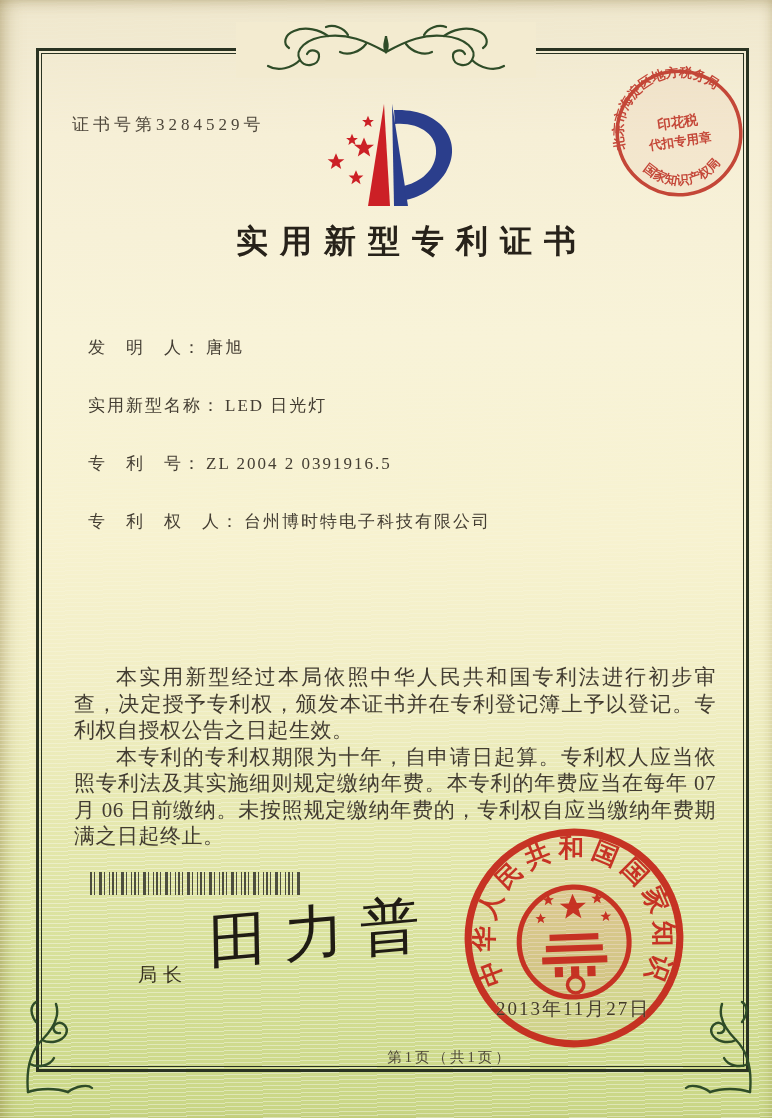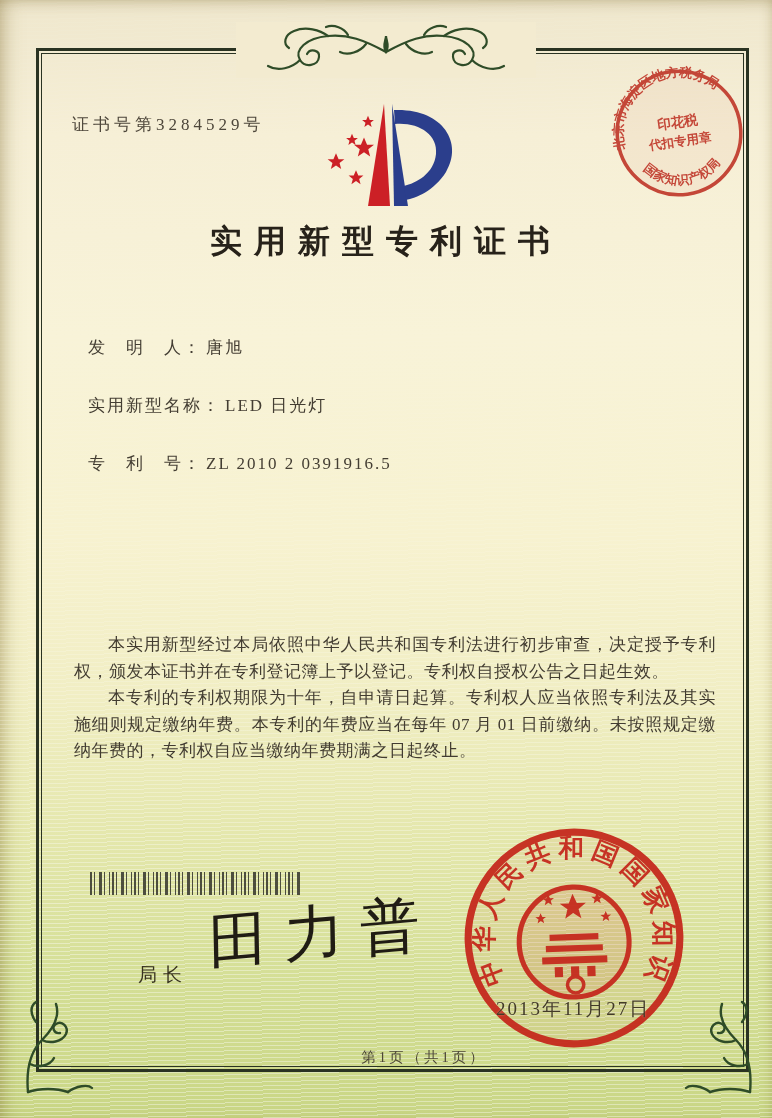--- a/index.html
+++ b/index.html
@@ -6,21 +6,21 @@
   html,body { width:772px; height:1118px; overflow:hidden; }
   body { font-family:"Liberation Serif","DejaVu Serif",serif; position:relative;
          background:#efe6cc; }
 
   .page { position:absolute; inset:0;
     background:linear-gradient(180deg,
       #efe7cd 0%, #f6efd6 12%, #f8f3d8 30%, #f7f2d0 48%,
       #f1eec4 62%, #e4e7ac 75%, #d5df97 87%, #c9d685 100%);
     box-shadow:inset 14px 0 22px -14px rgba(120,100,40,.55),
                inset -8px 0 14px -10px rgba(120,100,40,.35),
-               inset 0 10px 18px -12px rgba(120,100,40,.4); }
+               inset 0 10px 18px -12px rgba(120,100,40,.4);padding-left:26px; }
 
   
   .waves { position:absolute; inset:0; pointer-events:none;
     background:repeating-linear-gradient(178.5deg,
       rgba(255,255,255,.38) 0 1px, rgba(255,255,255,0) 1px 4px);
     -webkit-mask-image:linear-gradient(180deg, rgba(0,0,0,.12) 0 40%, rgba(0,0,0,.55) 62%, #000 80% 100%);
     mask-image:linear-gradient(180deg, rgba(0,0,0,.12) 0 40%, rgba(0,0,0,.55) 62%, #000 80% 100%); }
 
   .frame { position:absolute; left:36px; right:23px; top:48px; bottom:46px;
     border:3px solid #2a3322; }
@@ -43,22 +43,22 @@
 
   .title { position:absolute; top:220px; width:100%; text-align:center;
     font-size:32px; font-weight:bold; letter-spacing:12px; color:#27221a; }
 
   .fields { position:absolute; left:88px; top:336px; }
   .field { height:18px; margin-bottom:40px; font-size:17px; color:#443e33;
     letter-spacing:1px; white-space:nowrap; }
   .field .lbl { letter-spacing:2px; }
   .field .val { margin-left:4px; letter-spacing:2px; }
 
-  .body-text { position:absolute; left:74px; top:632px; width:642px;
-    font-size:17px; line-height:26.5px; color:#423c31; text-align:justify; }
+  .body-text { position:absolute; left:74px; top:664px; width:642px;
+    font-size:21px; line-height:26.5px; color:#423c31; text-align:justify; }
   .body-text p { text-indent:2em; letter-spacing:.5px; }
 
   .barcode { position:absolute; left:90px; top:872px; width:212px; height:23px;
     background:
       repeating-linear-gradient(90deg,
         #2c2c26 0 2px, transparent 2px 4px,
         #2c2c26 4px 5px, transparent 5px 9px,
         #2c2c26 9px 12px, transparent 12px 14px,
         #2c2c26 14px 15px, transparent 15px 19px,
         #2c2c26 19px 20px, transparent 20px 22px);
@@ -178,27 +178,30 @@
   <div class="title">实用新型专利证书</div>
 
   <div class="fields">
     <div class="field">
       <span class="lbl">发　明　人：</span><span class="val">唐旭</span>
     </div>
     <div class="field">
       <span class="lbl">实用新型名称：</span><span class="val">LED 日光灯</span>
     </div>
     <div class="field">
-      <span class="lbl">专　利　号：</span><span class="val">ZL 2010 2 0391916.5</span>
+      <span class="lbl">专　利　号：</span><span class="val">ZL 2004 2 0391916.5</span>
+    </div>
+    <div class="field">
+      <span class="lbl">专　利　权　人：</span><span class="val">台州博时特电子科技有限公司</span>
     </div>
   </div>
 
   <div class="body-text">
     <p>本实用新型经过本局依照中华人民共和国专利法进行初步审查，决定授予专利权，颁发本证书并在专利登记簿上予以登记。专利权自授权公告之日起生效。</p>
-    <p>本专利的专利权期限为十年，自申请日起算。专利权人应当依照专利法及其实施细则规定缴纳年费。本专利的年费应当在每年 07 月 01 日前缴纳。未按照规定缴纳年费的，专利权自应当缴纳年费期满之日起终止。</p>
+    <p>本专利的专利权期限为十年，自申请日起算。专利权人应当依照专利法及其实施细则规定缴纳年费。本专利的年费应当在每年 07 月 06 日前缴纳。未按照规定缴纳年费的，专利权自应当缴纳年费期满之日起终止。</p>
   </div>
 
   <div class="barcode"></div>
 
   <div class="director">局长</div>
   <div class="signature">田力普</div>
 
   <div class="seal">
     <svg width="228" height="228" viewBox="0 0 224 224">
       <defs>

